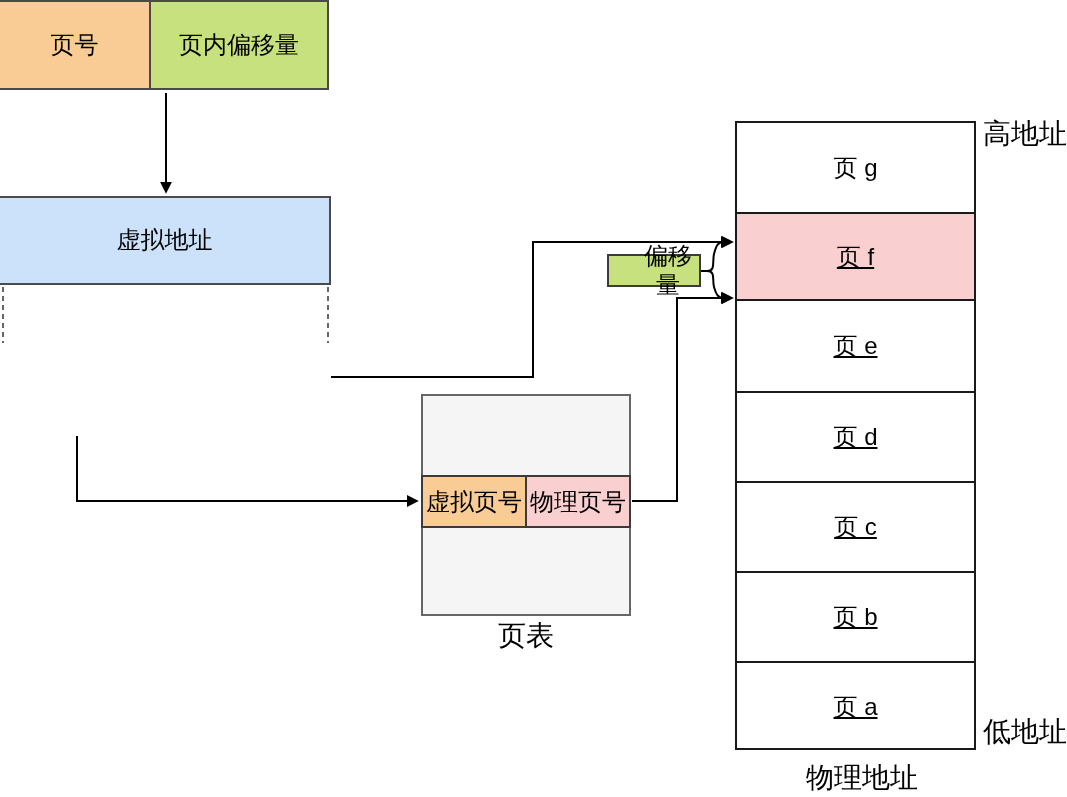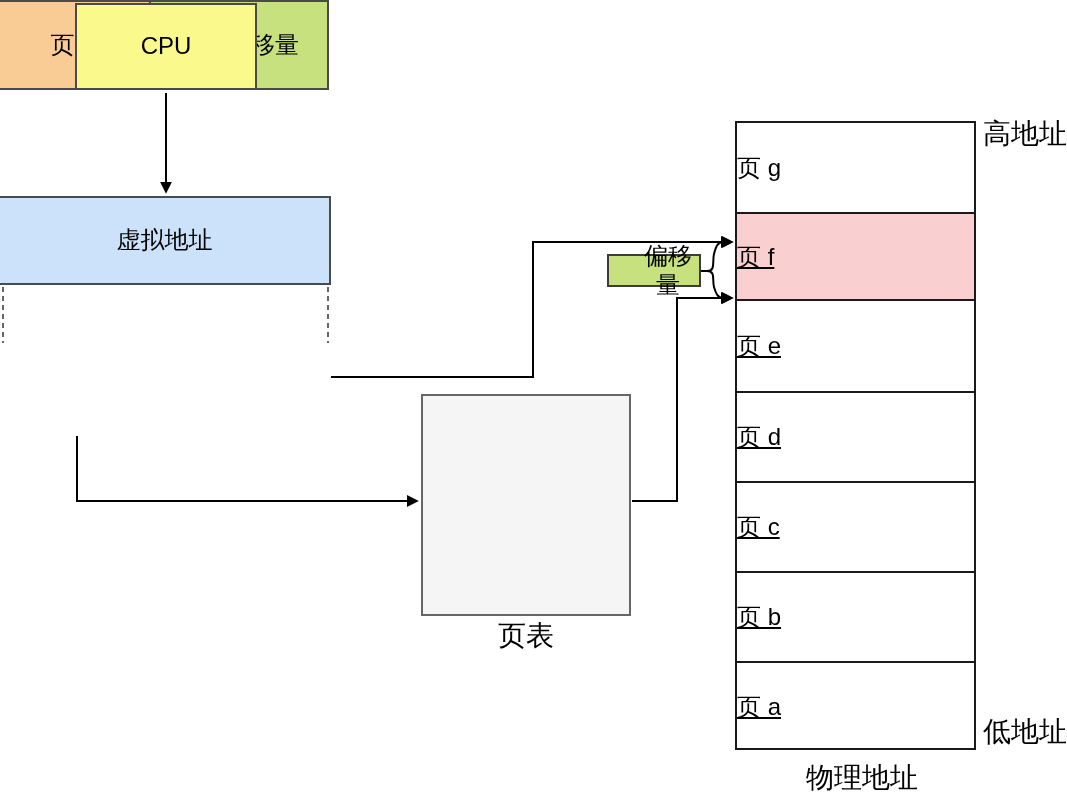--- a/index.html
+++ b/index.html
@@ -23,21 +23,21 @@
   .pt-row{position:absolute;left:421px;top:475px;width:210px;height:53px;display:flex;}
   .pt-row .cell{display:flex;align-items:center;justify-content:center;box-sizing:border-box;height:53px;font-size:24px;}
   .vpn-cell{width:106px;background:var(--page-number-fill,#FACC95);border:2px solid #3b3b3b;}
   .ppn-cell{width:106px;background:var(--page-f-fill,#FACFCF);border:2px solid #3b3b3b;margin-left:-2px;}
   .offset-box{left:607px;top:254px;width:94px;height:33px;background:var(--offset-fill,#C7E17E);border:2px solid #3b3b3b;font-size:24px;padding-left:28px;}
   .memory-column{
     position:absolute;left:735px;top:121px;width:241px;height:629px;
     box-sizing:border-box;border:2px solid #1a1a1a;display:flex;flex-direction:column;overflow:hidden;
   }
   .mem-row{
-    display:flex;align-items:center;justify-content:flex-start;box-sizing:border-box;
+    display:flex;align-items:center;justify-content:center;box-sizing:border-box;
     font-size:24px;background:#ffffff;flex:0 0 auto;
   }
   .mem-row + .mem-row{border-top:2px solid #1a1a1a;text-decoration:underline;}
   .mem-row:nth-child(1){height:89px;}
   .mem-row:nth-child(2){height:87px;}
   .mem-row:nth-child(3){height:92px;}
   .mem-row:nth-child(4){height:90px;}
   .mem-row:nth-child(5){height:90px;}
   .mem-row:nth-child(6){height:90px;}
   .mem-row:nth-child(7){height:89px;}
@@ -63,39 +63,44 @@
     <path d="M77,436 L77,501 L408,501" stroke="#000" stroke-width="2" fill="none" marker-end="url(#arr)"></path>
     <path d="M331,377 L533,377 L533,242 L722,242" stroke="#000" stroke-width="2" fill="none" marker-end="url(#arr)"></path>
     <path d="M632,501 L677,501 L677,298 L722,298" stroke="#000" stroke-width="2" fill="none" marker-end="url(#arr)"></path>
     <path d="M3,287 L3,343" stroke="#333" stroke-width="1.5" stroke-dasharray="5,4" fill="none"></path>
     <path d="M328,287 L328,343" stroke="#333" stroke-width="1.5" stroke-dasharray="5,4" fill="none"></path>
     <path d="M701,271 L707,271" stroke="#000" stroke-width="2" fill="none"></path>
     <path d="M707,271 C716,271 712,262 714,254 C716,246 718,242 723,242" stroke="#000" stroke-width="2" fill="none" marker-end="url(#arr)"></path>
     <path d="M707,271 C716,271 712,280 714,287 C716,294 718,298 723,298" stroke="#000" stroke-width="2" fill="none" marker-end="url(#arr)"></path>
   </svg>
 
-  <div class="box cpu-box">
-    <span>CPU</span>
-  </div>
 
   <div class="box va-box">
     <span>虚拟地址</span>
   </div>
 
   <div class="split-box">
     <div class="cell page-number-cell">
       <span>页号</span>
     </div>
     <div class="cell page-offset-cell">
       <span>页内偏移量</span>
     </div>
   </div>
 
   <div class="box page-table-box"></div>
 
+  <div class="pt-row">
+    <div class="cell vpn-cell">
+      <span>虚拟页号</span>
+    </div>
+    <div class="cell ppn-cell">
+      <span>物理页号</span>
+    </div>
+  </div>
 
   <div class="float-label page-table-label">页表</div>
 
   <div class="box offset-box">
     <span>偏移量</span>
   </div>
 
   <div class="memory-column">
     <div class="mem-row">
       <span>页 g</span>

